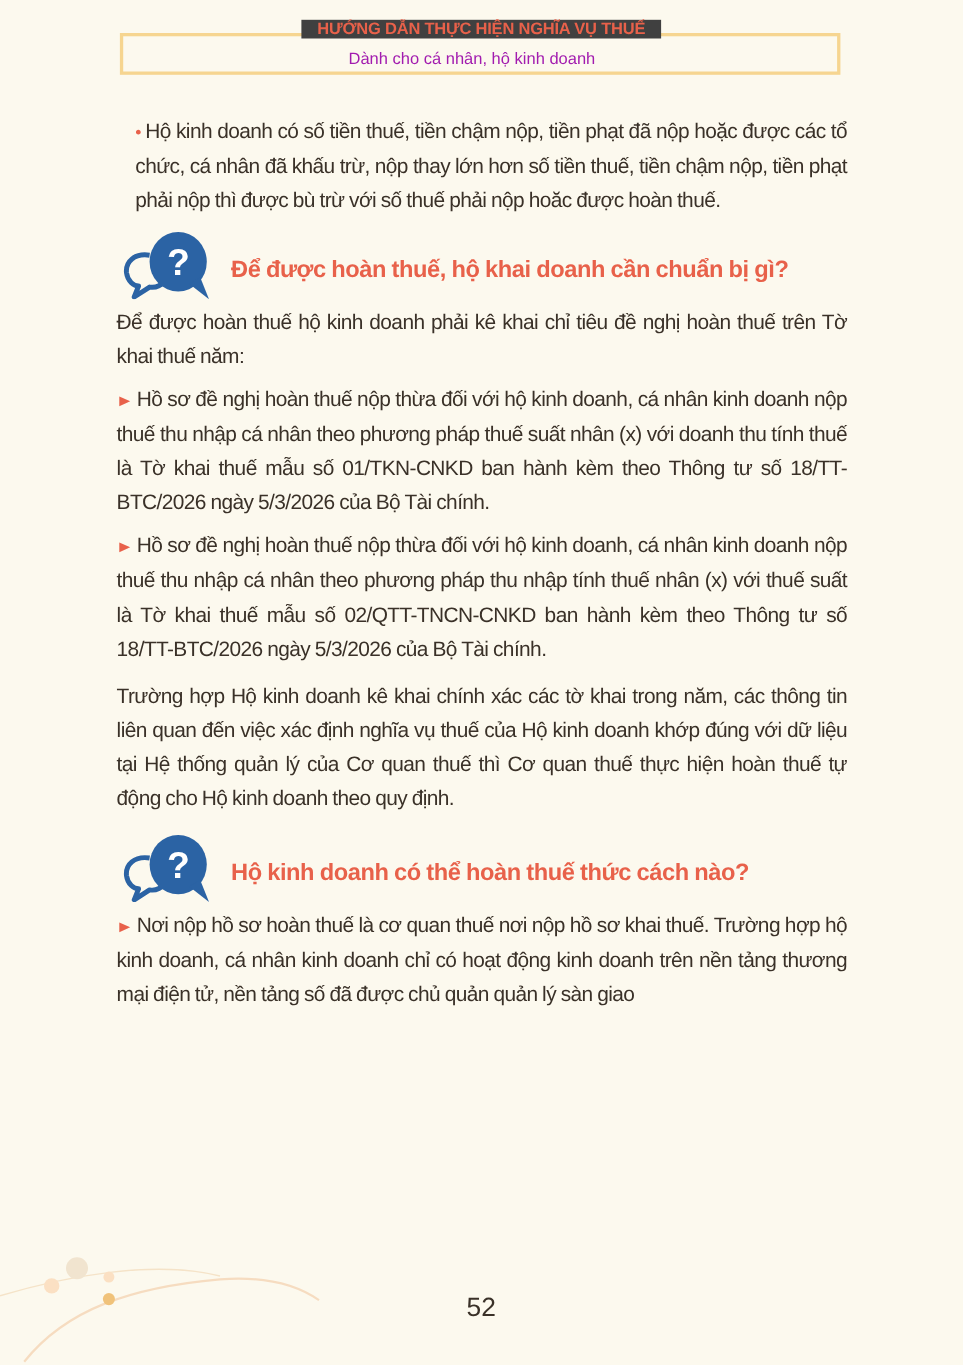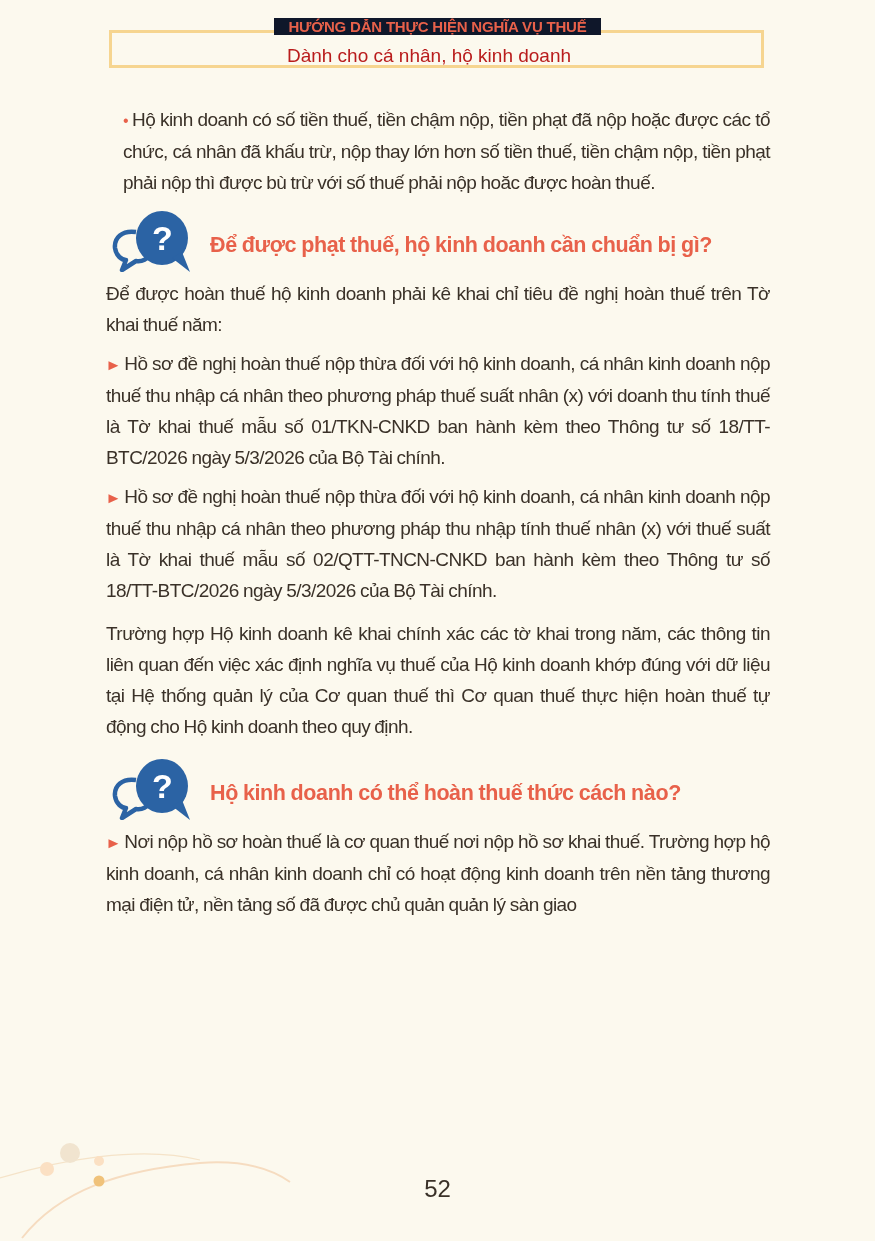--- a/index.html
+++ b/index.html
@@ -18,34 +18,34 @@
     border: 3px solid #f6d590;
     box-sizing: border-box;
   }
   .header-title {
     position: absolute;
     left: 0; right: 0; top: 18px;
     text-align: center;
   }
   .header-title span {
     display: inline-block;
-    background: #0f172a;
+    background: #404040;
     padding: 0 14px;
     color: #e8614a;
     font-weight: bold;
     font-size: 15px;
     letter-spacing: -0.2px;
     font-family: "Liberation Sans", sans-serif;
   }
   .header-sub {
     position: absolute;
     left: 0; right: 17px; top: 45px;
     text-align: center;
-    font-size: 19px;
-    color: #b91c1c;
+    font-size: 15px;
+    color: #a21caf;
     font-family: "Liberation Sans", sans-serif;
   }
   .content {
     position: absolute;
     left: 106px; top: 104px;
     width: 664px;
     font-size: 19px;
     line-height: 31px;
     letter-spacing: -0.55px;
     word-spacing: -0.5px;
@@ -95,21 +95,21 @@
     <span class="bullet-dot">•</span><span>Hộ kinh doanh có số tiền thuế, tiền chậm nộp, tiền phạt đã nộp hoặc được các tổ chức, cá nhân đã khấu trừ, nộp thay lớn hơn số tiền thuế, tiền chậm nộp, tiền phạt phải nộp thì được bù trừ với số thuế phải nộp hoăc được hoàn thuế.</span>
   </p>
 
   <div class="qhead">
     <svg width="90" height="62" viewBox="0 0 90 62">
       <path d="M26 22 C12 20 4 28 5 38 C6 46 12 50 16 50 L12 60 L26 51 C32 52 38 49 40 44" fill="none" stroke="#2b63a4" stroke-width="4.5" stroke-linejoin="round"></path>
       <ellipse cx="52" cy="28" rx="26" ry="27" fill="#2b63a4"></ellipse>
       <path d="M62 48 L80 62 L72 42 Z" fill="#2b63a4"></path>
       <text x="52" y="40" font-family="Liberation Sans, sans-serif" font-size="34" font-weight="bold" fill="#ffffff" text-anchor="middle">?</text>
     </svg>
-    <div class="qtitle">Để được phạt thuế, hộ kinh doanh cần chuẩn bị gì?</div>
+    <div class="qtitle">Để được hoàn thuế, hộ khai doanh cần chuẩn bị gì?</div>
   </div>
 
   <p class="para">Để được hoàn thuế hộ kinh doanh phải kê khai chỉ tiêu đề nghị hoàn thuế trên Tờ khai thuế năm:</p>
 
   <p class="para">
     <span class="tri">►</span><span>Hồ sơ đề nghị hoàn thuế nộp thừa đối với hộ kinh doanh, cá nhân kinh doanh nộp thuế thu nhập cá nhân theo phương pháp thuế suất nhân (x) với doanh thu tính thuế là Tờ khai thuế mẫu số 01/TKN-CNKD ban hành kèm theo Thông tư số 18/TT-BTC/2026 ngày 5/3/2026 của Bộ Tài chính.</span>
   </p>
   <p class="para">
     <span class="tri">►</span><span>Hồ sơ đề nghị hoàn thuế nộp thừa đối với hộ kinh doanh, cá nhân kinh doanh nộp thuế thu nhập cá nhân theo phương pháp thu nhập tính thuế nhân (x) với thuế suất là Tờ khai thuế mẫu số 02/QTT-TNCN-CNKD ban hành kèm theo Thông tư số 18/TT-BTC/2026 ngày 5/3/2026 của Bộ Tài chính.</span>
   </p>

